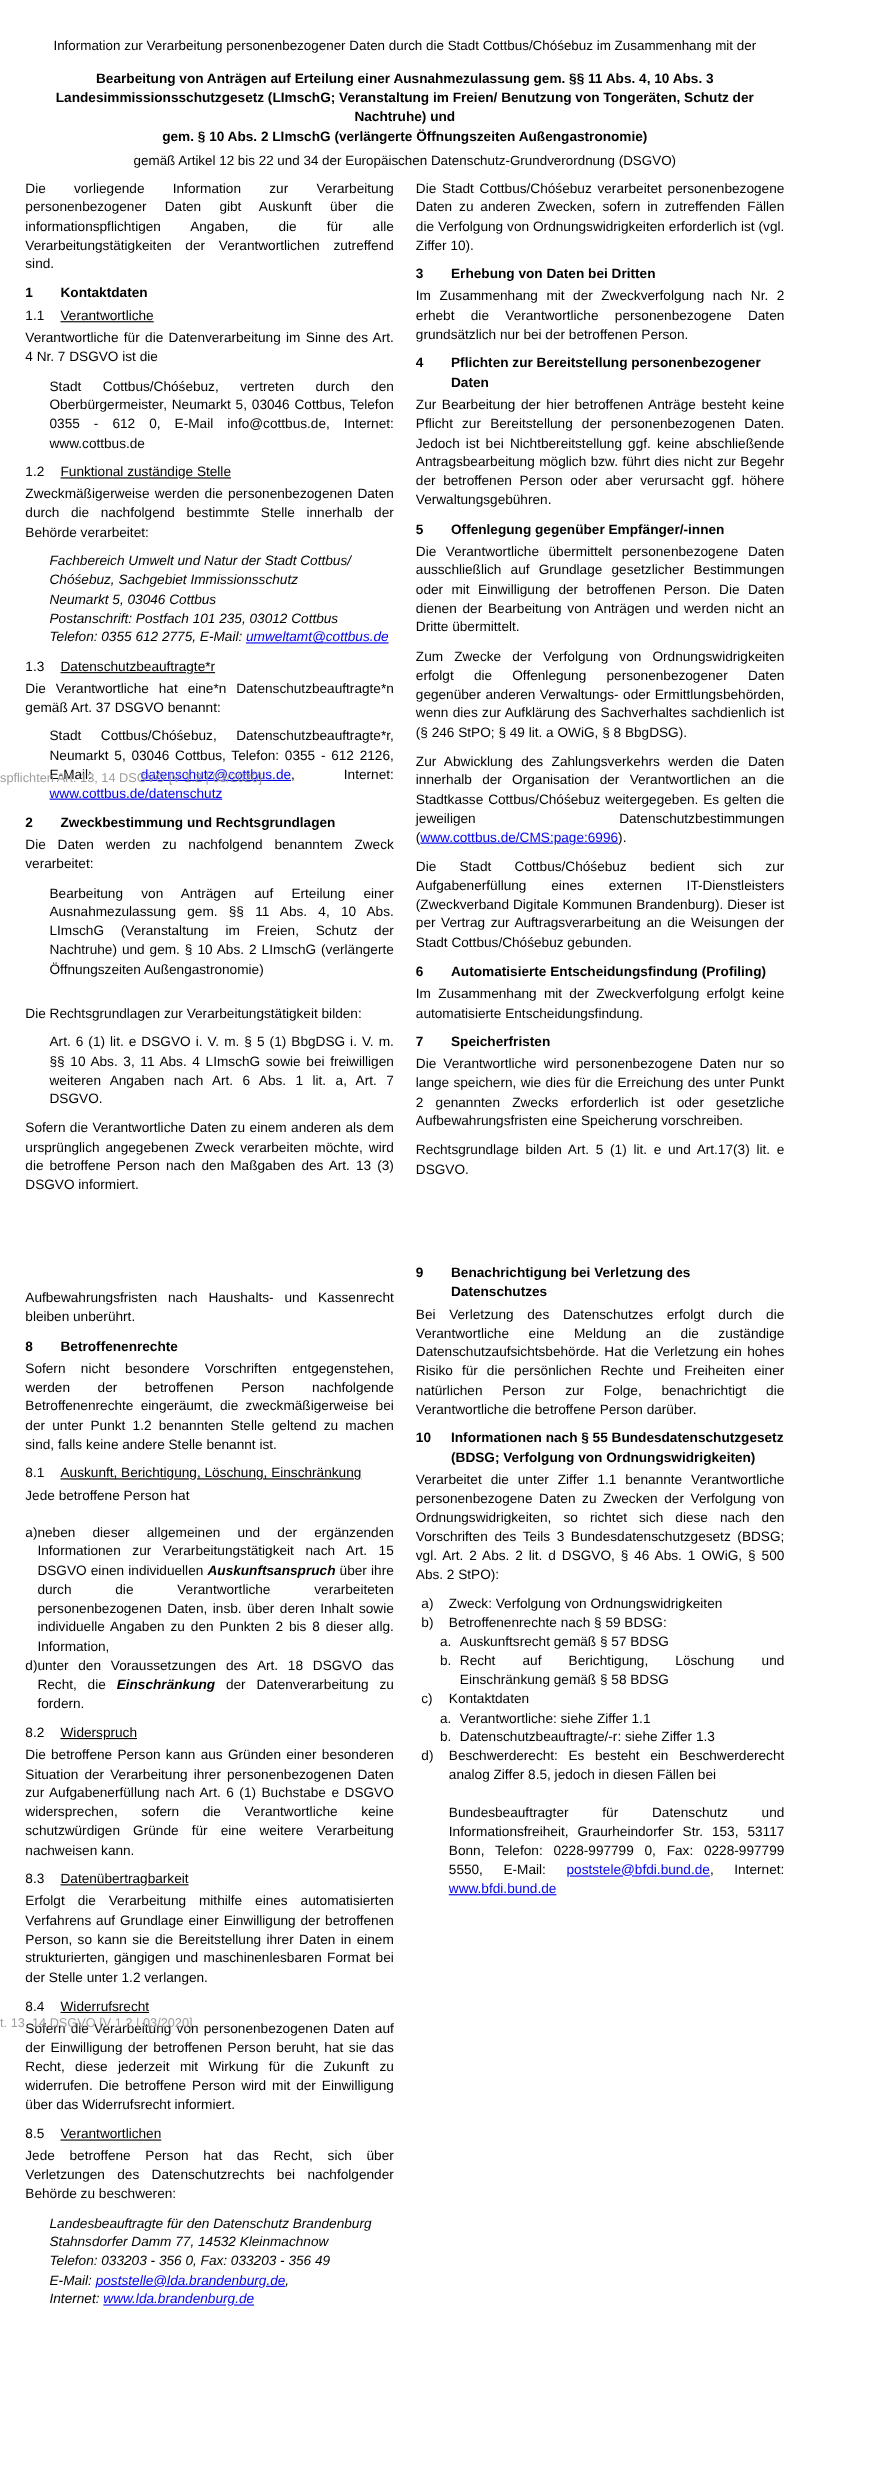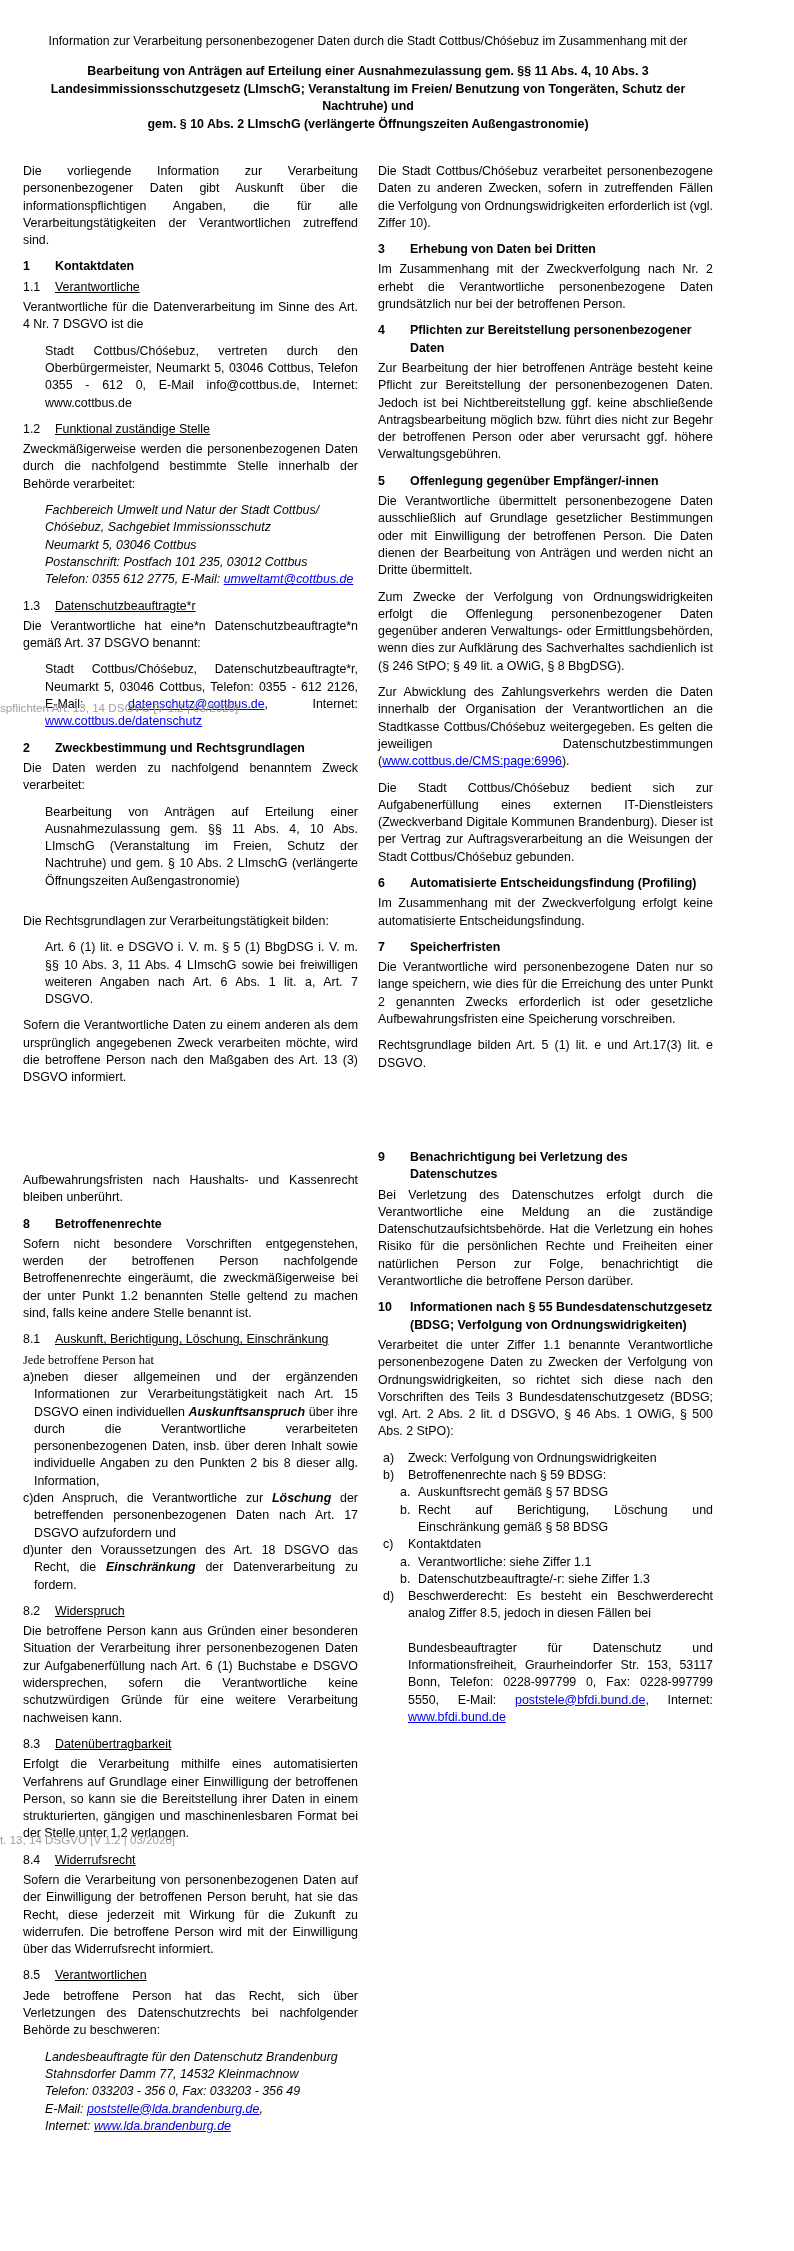--- a/index.html
+++ b/index.html
@@ -17,21 +17,21 @@
   .hdr .title{font-weight:bold;font-size:12.4px;line-height:17.5px;margin:0 18px 5px;white-space:pre-line;}
   .hdr .sub{font-size:12.2px;margin:0 30px;}
   
   .page{position:absolute;left:23px;right:23px;display:flex;gap:20px;}
   .page1{top:163px;}
   .page2{top:1146px;}
   .col{flex:1;min-width:0;}
   .page2 .colL{padding-top:26px;}
   
   .p{text-align:justify;margin:0 0 9px;}
-  .p.tight{margin-bottom:0;font-family:Liberation Serif, serif;}
+  .p.tight{margin-bottom:16px;}
   .indent{padding-left:22px;}
   .indent30{padding-left:30px;}
   .heading{display:flex;font-weight:bold;margin:3px 0 3px;}
   .heading .num{flex:0 0 32px;}
   .heading .label{flex:1;}
   .subheading{display:flex;margin:3px 0 3px;justify-content:center;}
   .subheading .num{flex:0 0 32px;}
   .subheading .label{flex:1;text-decoration:underline;}
   .lines{padding-left:22px;margin:0 0 9px;font-style:italic;}
   .hlist{margin:0 0 9px;}
@@ -50,20 +50,21 @@
 </head>
 <body>
 
 <div class="doc" style="--link: #0000EE; --wm: #9d9d9d;">
 
   <div class="hdr">
     <div class="l1">Information zur Verarbeitung personenbezogener Daten durch die Stadt Cottbus/Chóśebuz im Zusammenhang mit der</div>
     <div class="title">Bearbeitung von Anträgen auf Erteilung einer Ausnahmezulassung gem. §§ 11 Abs. 4, 10 Abs. 3
 Landesimmissionsschutzgesetz (LImschG; Veranstaltung im Freien/ Benutzung von Tongeräten, Schutz der Nachtruhe) und
 gem. § 10 Abs. 2 LImschG (verlängerte Öffnungszeiten Außengastronomie)</div>
+    <div class="sub">gemäß Artikel 12 bis 22 und 34 der Europäischen Datenschutz-Grundverordnung (DSGVO)</div>
   </div>
 
   <div class="wm wm1">spflichten Art. 13, 14 DSGVO [V 1.2 | 03/2020]</div>
   <div class="wm wm2">t. 13, 14 DSGVO [V 1.2 | 03/2020]</div>
 
   <div class="page page1">
     <div class="col colL">
         <div class="p"><span>Die vorliegende Information zur Verarbeitung personenbezogener Daten gibt Auskunft über die informationspflichtigen Angaben, die für alle Verarbeitungstätigkeiten der Verantwortlichen zutreffend sind.</span></div>
         <div class="heading">
           <span class="num">1</span>
@@ -146,21 +147,20 @@
           <span class="label">Betroffenenrechte</span>
         </div>
         <div class="p"><span>Sofern nicht besondere Vorschriften entgegenstehen, werden der betroffenen Person nachfolgende Betroffenenrechte eingeräumt, die zweckmäßigerweise bei der unter Punkt 1.2 benannten Stelle geltend zu machen sind, falls keine andere Stelle benannt ist.</span></div>
         <div class="subheading">
           <span class="num">8.1</span>
           <span class="label">Auskunft, Berichtigung, Löschung, Einschränkung</span>
         </div>
         <div class="p tight"><span>Jede betroffene Person hat</span></div>
         <div class="hlist">
           <div class="item"><span class="marker">a)</span><span>neben dieser allgemeinen und der ergänzenden Informationen zur Verarbeitungstätigkeit nach Art. 15 DSGVO einen individuellen </span><span class="bi">Auskunftsanspruch</span><span> über ihre durch die Verantwortliche verarbeiteten personenbezogenen Daten, insb. über deren Inhalt sowie individuelle Angaben zu den Punkten 2 bis 8 dieser allg. Information,</span></div>
-          <div class="item"><span class="marker">c)</span><span>den Anspruch, die Verantwortliche zur </span><span class="bi">Löschung</span><span> der betreffenden personenbezogenen Daten nach Art. 17 DSGVO aufzufordern und</span></div>
           <div class="item"><span class="marker">d)</span><span>unter den Voraussetzungen des Art. 18 DSGVO das Recht, die </span><span class="bi">Einschränkung</span><span> der Datenverarbeitung zu fordern.</span></div>
         </div>
         <div class="subheading">
           <span class="num">8.2</span>
           <span class="label">Widerspruch</span>
         </div>
         <div class="p"><span>Die betroffene Person kann aus Gründen einer besonderen Situation der Verarbeitung ihrer personenbezogenen Daten zur Aufgabenerfüllung nach Art. 6 (1) Buchstabe e DSGVO widersprechen, sofern die Verantwortliche keine schutzwürdigen Gründe für eine weitere Verarbeitung nachweisen kann.</span></div>
         <div class="subheading">
           <span class="num">8.3</span>
           <span class="label">Datenübertragbarkeit</span>

